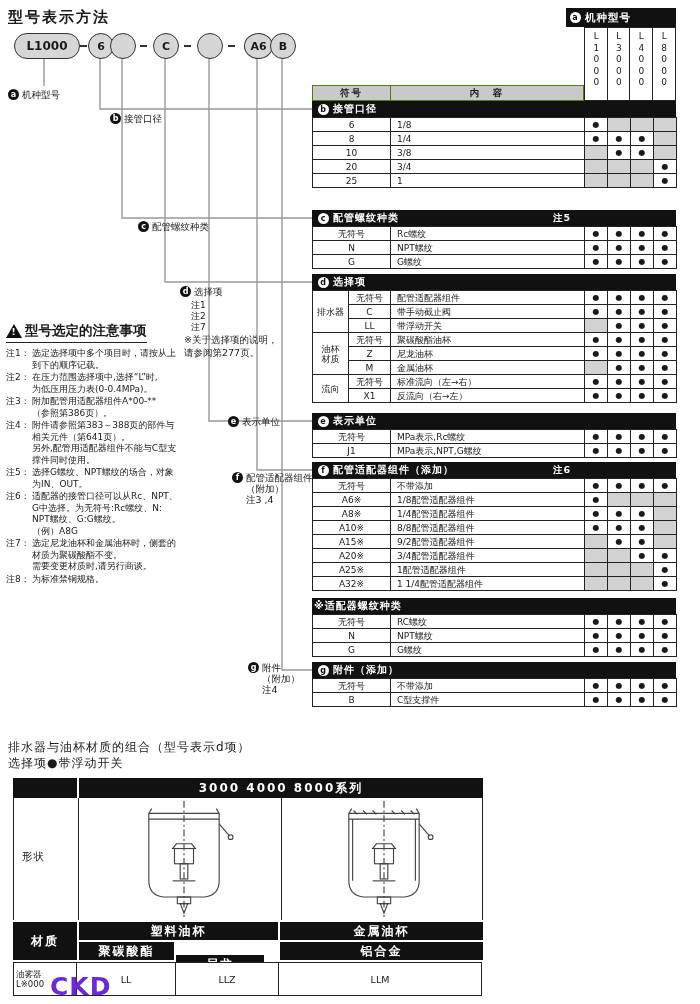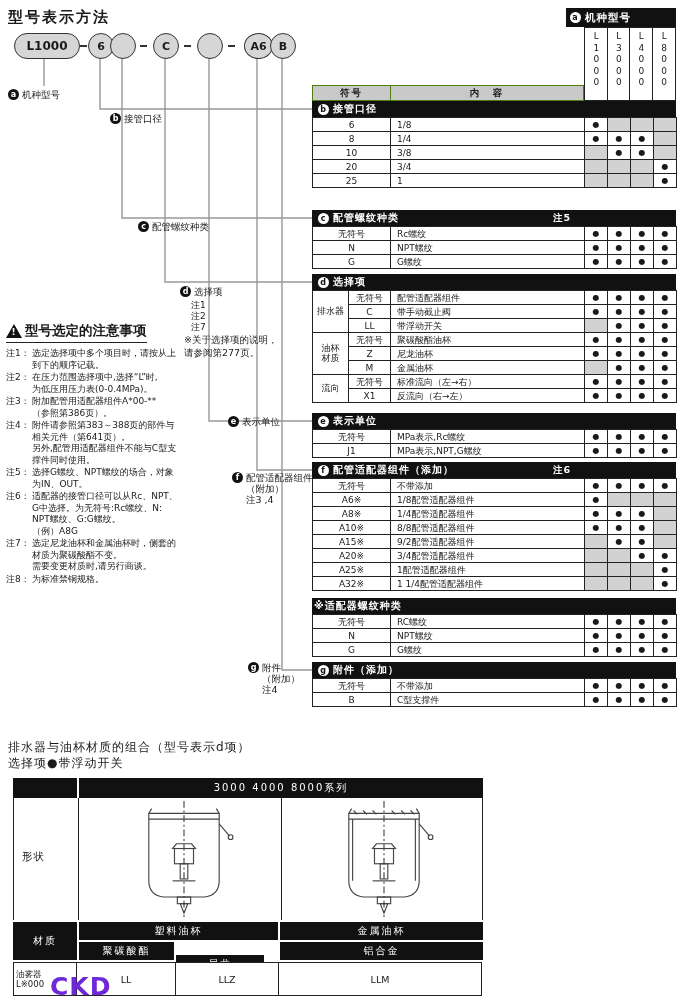--- a/index.html
+++ b/index.html
@@ -61,31 +61,31 @@
   .sec:nth-of-type(5){top:377px;}
   .sec:nth-of-type(6){top:513px;}
   .sec:nth-of-type(7){top:577px;}
   .secbar{height:16px;box-sizing:border-box;background:#111;color:#fff;display:flex;align-items:center;
         font-size:10px;font-weight:bold;letter-spacing:1px;position:relative;padding-left:2px;}
   .secnote{position:absolute;left:241px;font-weight:bold;font-size:9.5px;}
   .sec table{width:364px;border-collapse:collapse;table-layout:fixed;background:#fff;}
   .sec td{box-sizing:border-box;border:1px solid #222;height:14px;padding:0;font-size:9px;line-height:10px;overflow:hidden;}
   td.sym{width:78px;text-align:center;}
   .sec[data-g="1"] td.sym{width:42px;}
-  td.gcell{width:36px;text-align:center;font-family:Liberation Mono, monospace;}
+  td.gcell{width:36px;text-align:center;}
   td.desc{width:194px;padding-left:6px;text-align:left;}
   td.dot{width:23px;text-align:center;}
   td.dot[data-v="1"]::after{content:"●";font-size:8px;}
   td.dot[data-v="0"]{background:#d2d2d2;}
 
   
   #combo-title{left:8px;top:739px;font-size:12px;letter-spacing:1px;}
   #combo-subtitle{left:8px;top:755px;font-size:12px;letter-spacing:1px;}
   .blackcell{background:#111;color:#fff;display:flex;align-items:center;justify-content:center;
-        font-size:10px;font-weight:normal;letter-spacing:2px;box-sizing:border-box;}
+        font-size:12px;font-weight:bold;letter-spacing:2px;box-sizing:border-box;}
   #shape-row{left:13px;top:798px;width:470px;height:122px;border-left:1px solid #222;border-right:1px solid #222;box-sizing:border-box;}
   .vline{position:absolute;top:0;width:1px;height:122px;background:#222;}
   #shape-label{position:absolute;left:8px;top:52px;font-size:10.5px;letter-spacing:1px;}
   .combo-vals{left:13px;top:962px;display:flex;}
   .cv{box-sizing:border-box;border:1px solid #222;height:34px;display:flex;align-items:center;justify-content:center;
         font-size:9.5px;background:#fff;}
   .cv + .cv{margin-left:-1px;}
   .cv-label{width:64px;justify-content:flex-start;padding-left:2px;font-size:8.5px;line-height:10px;}
   #ckd-logo{left:50px;top:972px;font-size:25px;font-weight:bold;color:#6d28d9;letter-spacing:1px;}
   .draw{stroke:#444;fill:none;stroke-width:1.2;}

